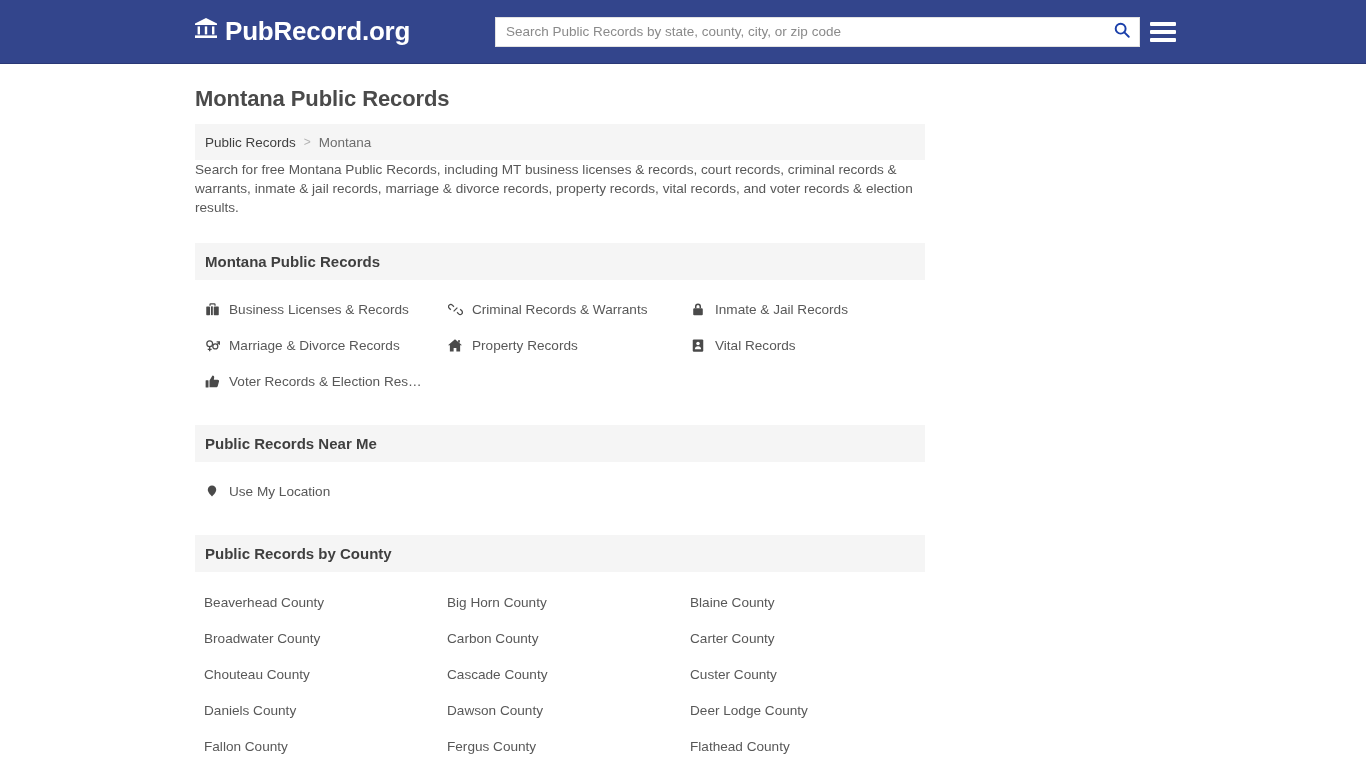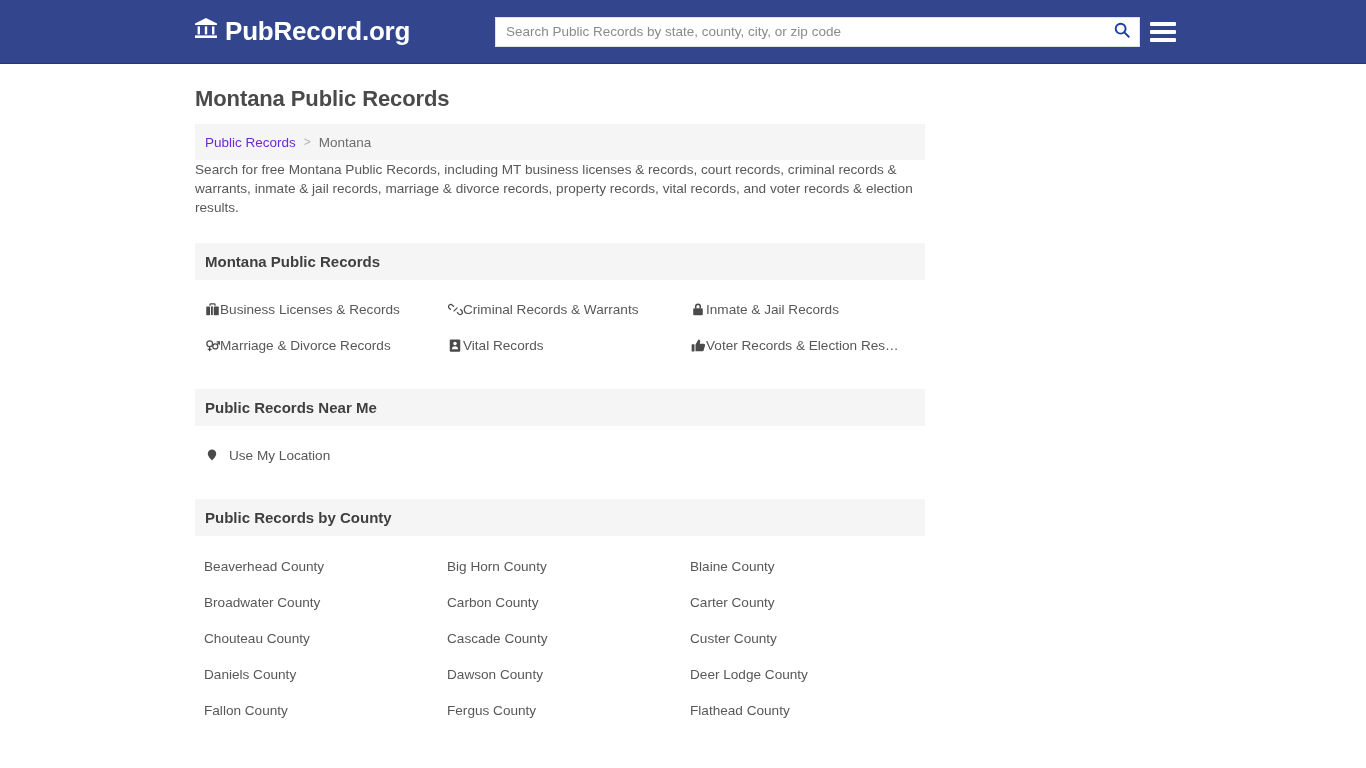--- a/index.html
+++ b/index.html
@@ -114,21 +114,21 @@
     background: #f5f5f5;
     height: 36px;
     display: flex;
     align-items: center;
     padding: 0 10px;
     font-size: 13.5px;
     color: #777777;
     gap: 8px;
   }
   .breadcrumb a {
-    color: #6d28d9;
+    color: #404040;
     text-decoration: none;
     cursor: pointer;
   }
   .breadcrumb .sep { color: #b3b3b3; font-size: 12px; }
   .breadcrumb .current { color: #6d6d6d; }
 
   .intro {
     margin-top: 0;
     font-size: 13.6px;
     line-height: 19px;
@@ -149,20 +149,21 @@
   }
 
   .link-grid {
     display: grid;
     grid-template-columns: 243px 243px 244px;
     padding-top: 11px;
   }
   .link-item {
     display: flex;
     align-items: center;
+    gap: 9px;
     height: 36px;
     padding-left: 9px;
     font-size: 13.6px;
     color: #585858;
     text-decoration: none;
     cursor: pointer;
     white-space: nowrap;
     overflow: hidden;
   }
   .link-item .ico {
@@ -312,20 +313,29 @@
             <line x1="7.5" y1="13.8" x2="7.5" y2="21"></line>
             <line x1="4.4" y1="18.2" x2="10.6" y2="18.2"></line>
             <circle cx="16.5" cy="13.4" r="4"></circle>
             <line x1="19.4" y1="10.5" x2="23" y2="6.8"></line>
             <polyline points="18.6,6.2 23,6.2 23,10.6"></polyline>
           </svg>
         </span>
         <span class="lbl">Marriage &amp; Divorce Records</span>
       </a>
 
+      <a class="link-item">
+        <span class="ico">
+          <svg width="16" height="15" viewBox="0 0 24 24" fill="#4a4a4a">
+            <path d="M12 2 L0.8 11.4 h3 V21.4 h6 v-5.6 h4.4 v5.6 h6 V11.4 h3 Z"></path>
+            <rect x="17" y="3.4" width="2.8" height="4"></rect>
+          </svg>
+        </span>
+        <span class="lbl">Property Records</span>
+      </a>
 
       <a class="link-item">
         <span class="ico">
           <svg width="14" height="15" viewBox="0 0 24 24" fill="#4a4a4a">
             <rect x="3" y="1.5" width="18" height="21" rx="2"></rect>
             <circle cx="12" cy="8.6" r="3" fill="#ffffff"></circle>
             <path d="M6.6 18.4c0-3.2 2.4-5.2 5.4-5.2s5.4 2 5.4 5.2z" fill="#ffffff"></path>
           </svg>
         </span>
         <span class="lbl">Vital Records</span>

